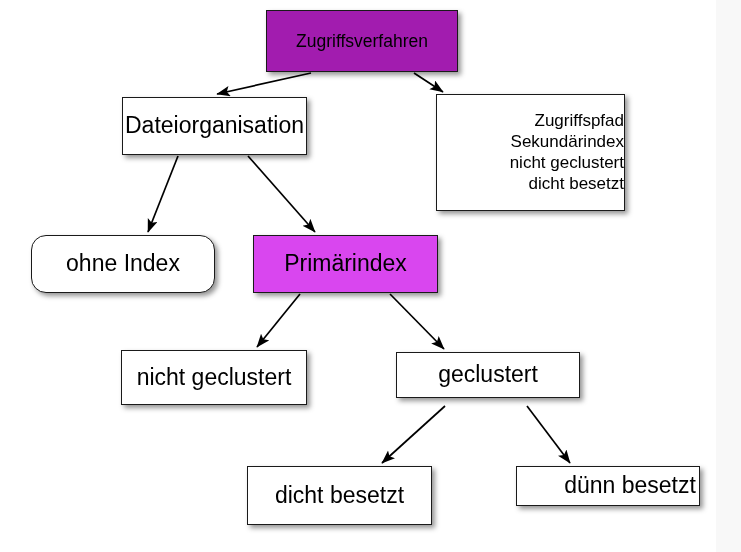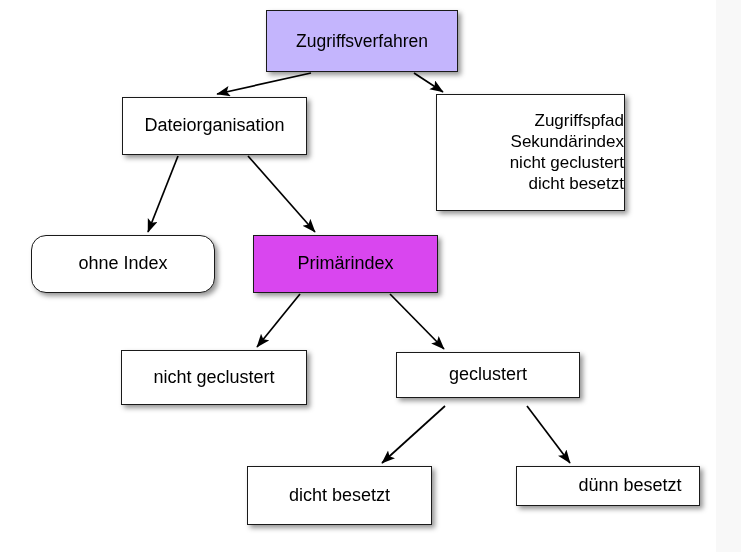--- a/index.html
+++ b/index.html
@@ -44,21 +44,21 @@
     color: #000000;
     line-height: 1.18;
     z-index: 3;
   }
   .node .line {
     display: block;
     white-space: nowrap;
     text-align: center;
   }
   .node .line.italic { }
-  .node.single { font-size: 18px; }
+  .node.single { font-size: 23px; }
   .node.multi  { font-size: 17px; }
   .node.multi .line { margin: 0.5px 0; }
   .node.root   { font-size: 17.5px; }
 </style>
 </head>
 <body>
 
 <div id="canvas">
 
   <div id="right-strip"></div>
@@ -75,21 +75,21 @@
         <line x1="178" y1="156" x2="148" y2="232" stroke="#000000" marker-end="url(#arrowhead)"></line>
         <line x1="248" y1="156" x2="315" y2="232" stroke="#000000" marker-end="url(#arrowhead)"></line>
         <line x1="300" y1="294" x2="257" y2="347" stroke="#000000" marker-end="url(#arrowhead)"></line>
         <line x1="390" y1="294" x2="444" y2="349" stroke="#000000" marker-end="url(#arrowhead)"></line>
         <line x1="445" y1="406" x2="382" y2="463" stroke="#000000" marker-end="url(#arrowhead)"></line>
         <line x1="527" y1="406" x2="570" y2="463" stroke="#000000" marker-end="url(#arrowhead)"></line>
       </g>
   </svg>
 
   <div id="node-layer">
-      <div class="node single root" style="left: 266px; top: 10px; width: 192px; height: 62px; background: #c4b5fd; border-color: rgb(26, 26, 26);">
+      <div class="node single root" style="left: 266px; top: 10px; width: 192px; height: 62px; background: #a21caf; border-color: rgb(26, 26, 26);">
         <span class="line">Zugriffsverfahren</span>
       </div>
       <div class="node single" style="left: 122px; top: 97px; width: 185px; height: 58px; background: rgb(255, 255, 255); border-color: rgb(26, 26, 26);">
         <span class="line">Dateiorganisation</span>
       </div>
       <div class="node multi" style="left: 436px; top: 94px; width: 189px; height: 117px; background: rgb(255, 255, 255); border-color: rgb(26, 26, 26); align-items: flex-end;">
         <span class="line">Zugriffspfad</span>
         <span class="line italic">Sekundärindex</span>
         <span class="line italic">nicht geclustert</span>
         <span class="line italic">dicht besetzt</span>

